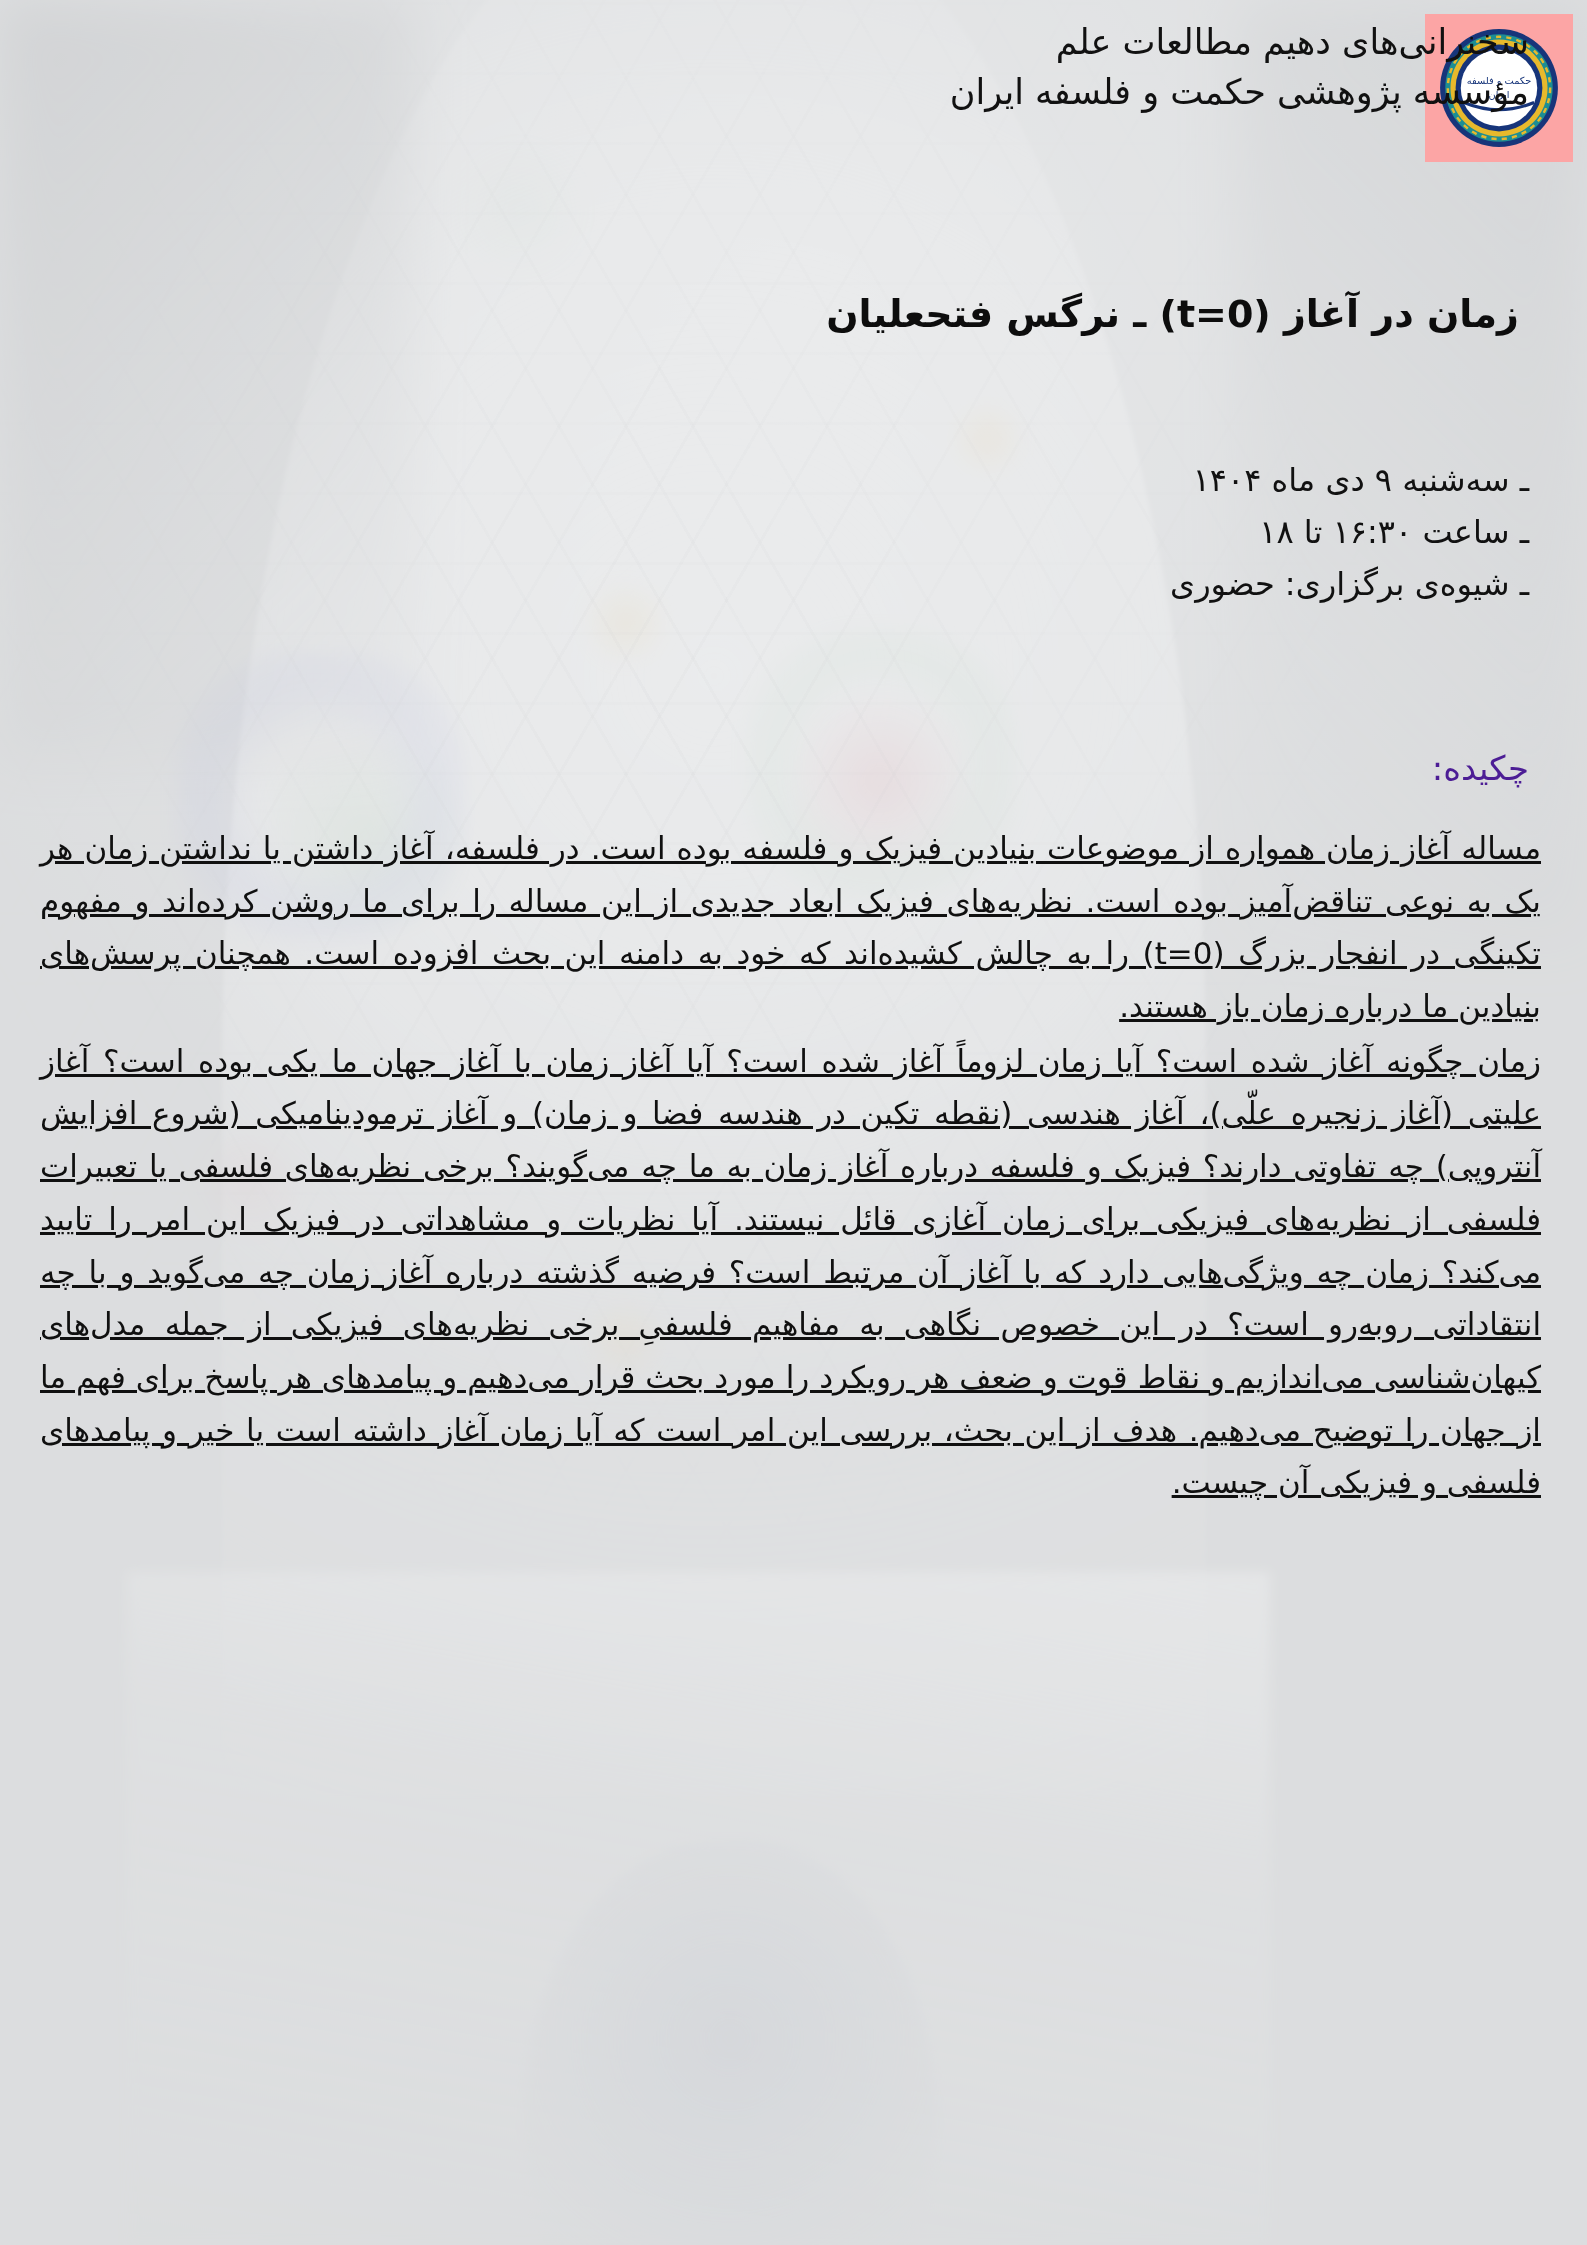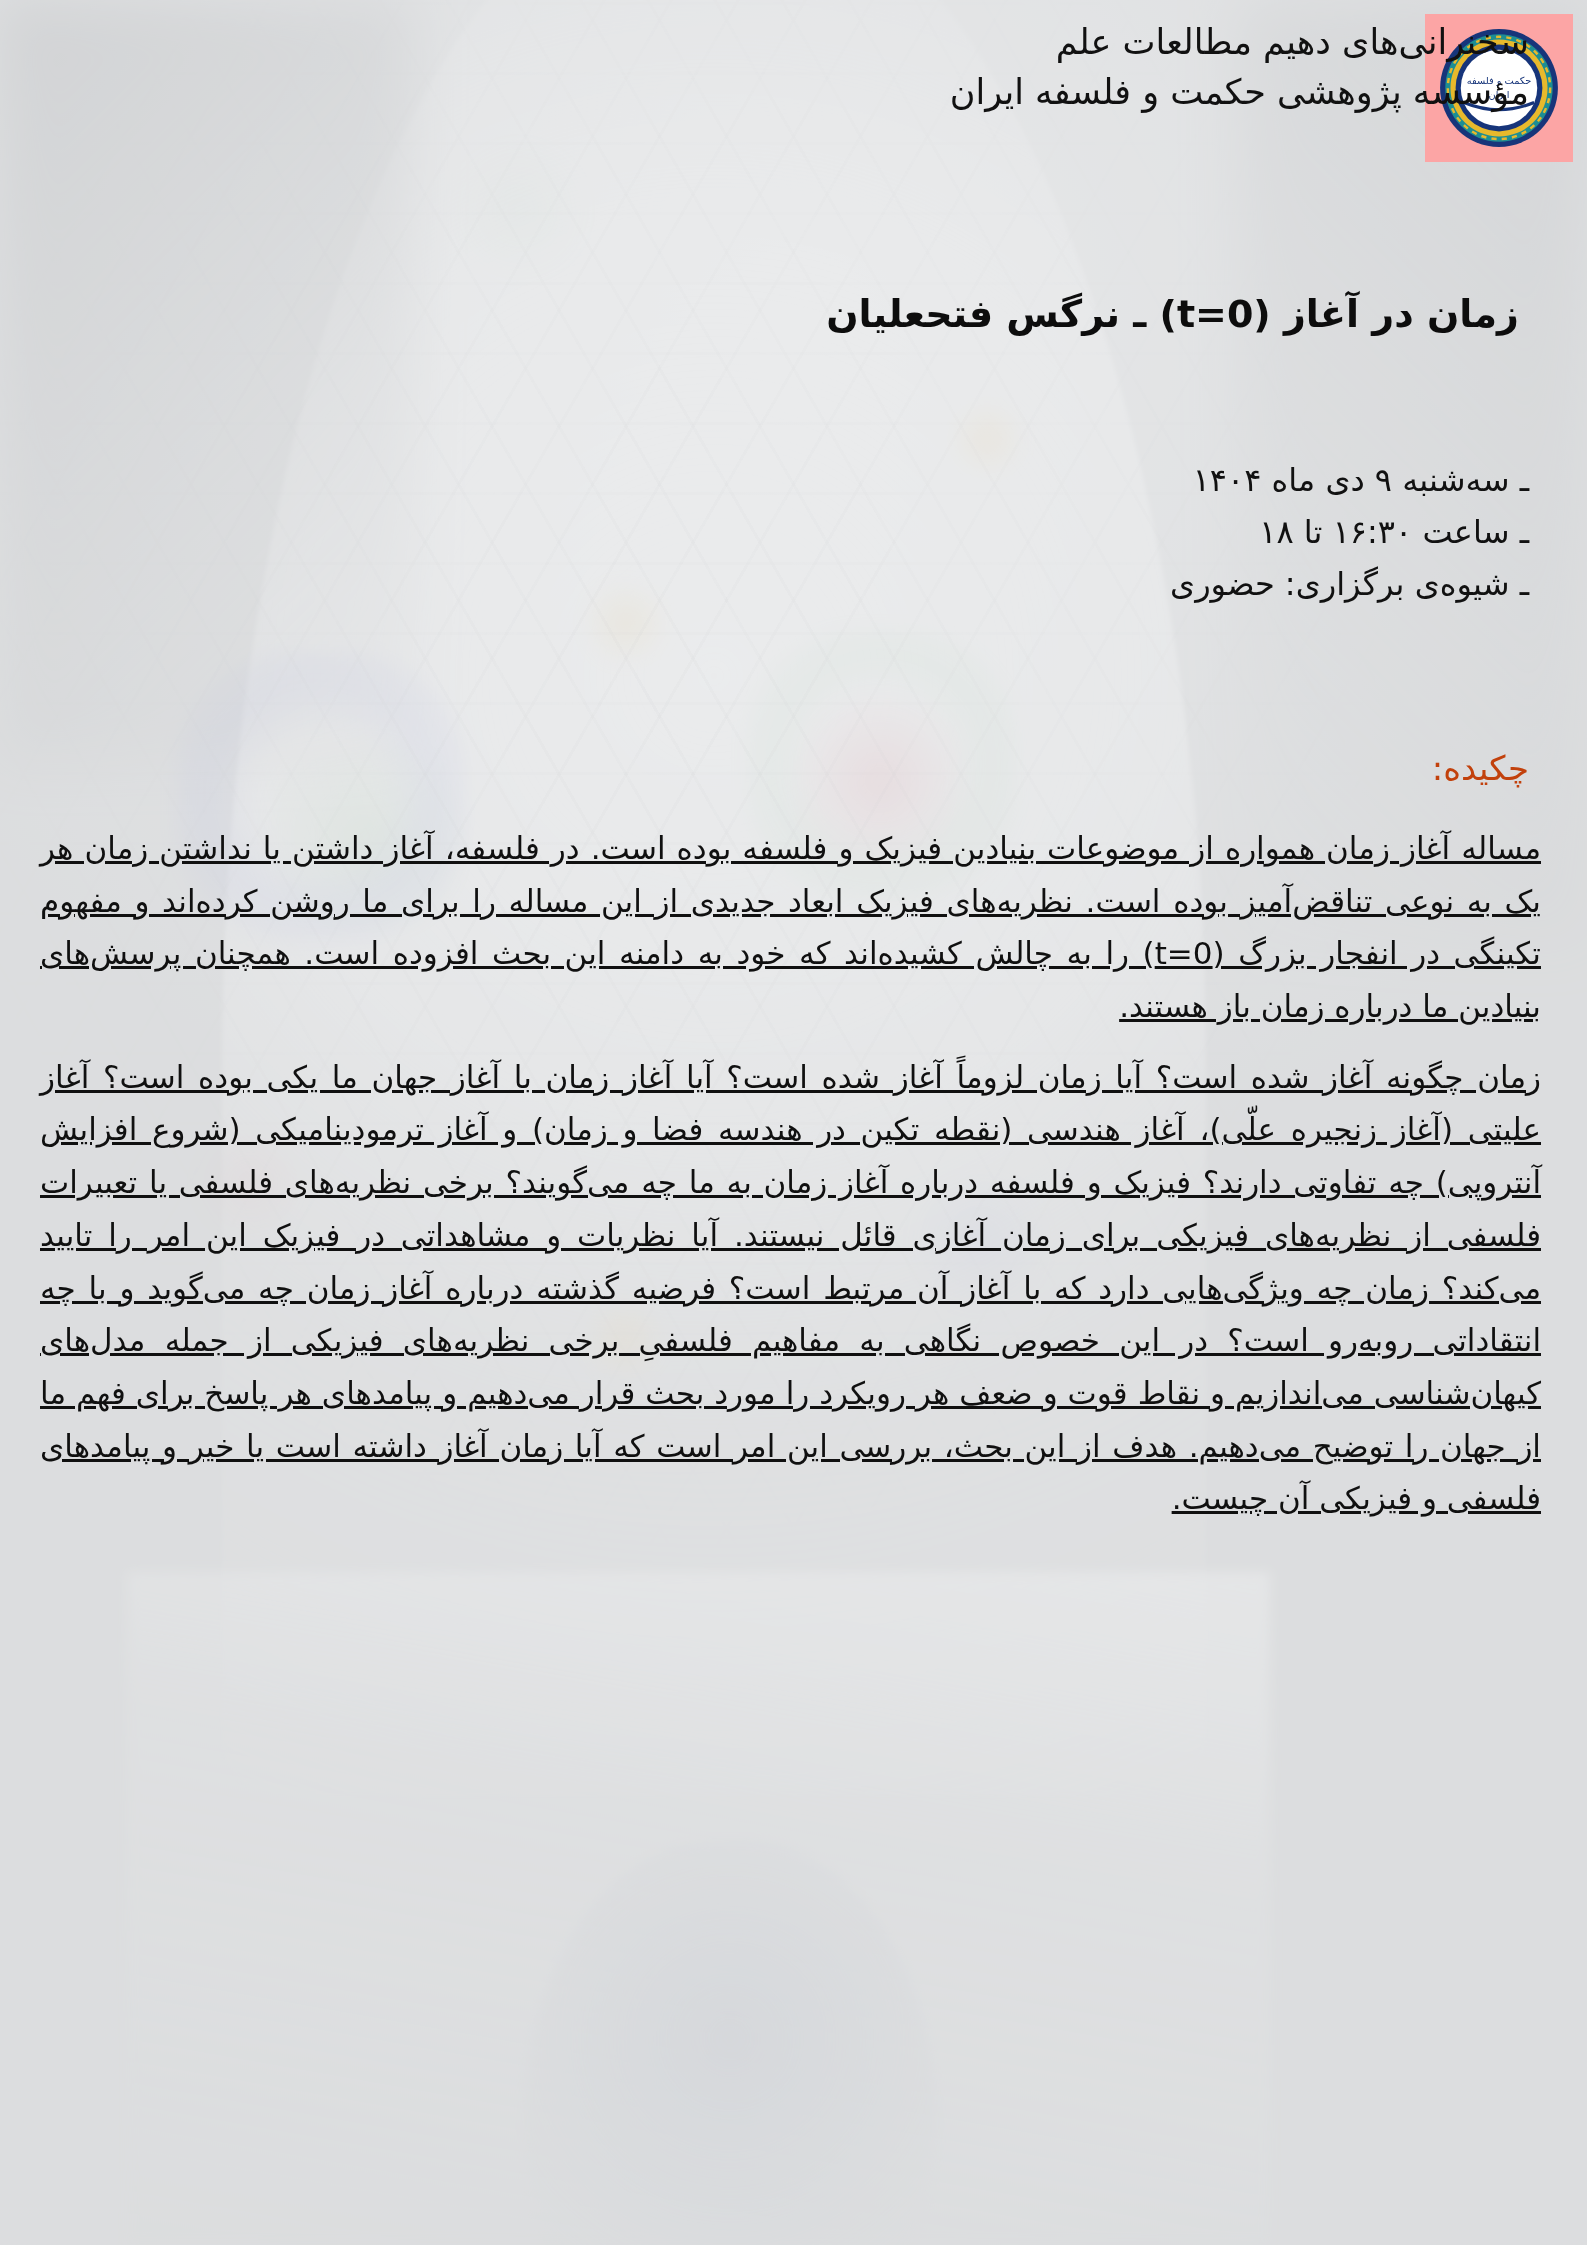--- a/index.html
+++ b/index.html
@@ -163,38 +163,38 @@
     color: #111111;
   }
   #details .dline { display: block; white-space: nowrap; }
 
   
   #abstract-heading {
     position: absolute;
     top: 748px;
     right: 58px;
     font-size: 34px;
-    color: #c2410c;
+    color: #4c1d95;
   }
   #abstract-body {
     position: absolute;
     top: 822px;
     right: 46px;
     left: 40px;
     font-size: 31px;
     line-height: 1.70;
     color: #101010;
     text-align: justify;
     text-justify: inter-word;
   }
   #abstract-body p {
     margin: 0 0 0 0;
     text-decoration: underline;
   }
-  #abstract-body p + p { margin-top: 18px; }
+  #abstract-body p + p { margin-top: 2px; }
   #abstract-body p:last-child { text-align: justify; }
 </style>
 </head>
 <body>
 
 <div id="poster">
 
   <div id="bg-layer">
     <div class="bg-base"></div>
     <div class="arch"></div>

